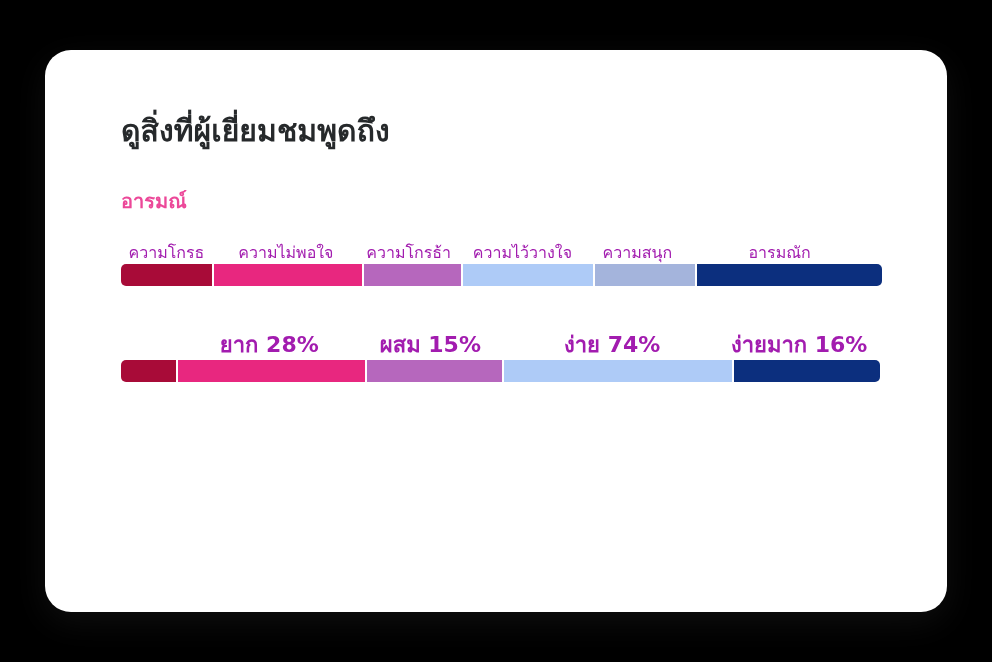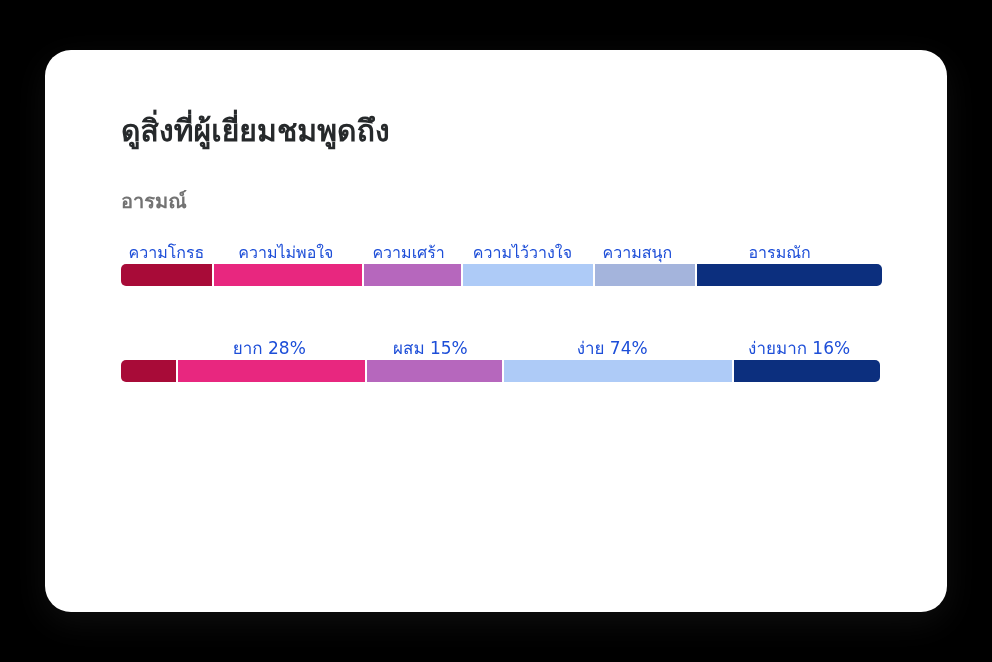--- a/index.html
+++ b/index.html
@@ -55,21 +55,21 @@
     white-space: nowrap;
   }
 
   .section {
     margin-top: 38px;
   }
 
   .section-title {
     font-size: 20px;
     font-weight: 700;
-    color: #737373;
+    color: #ec4899;
     line-height: 1.3;
     margin: 0 0 0 0;
     white-space: nowrap;
   }
 
   .chart-block {
     margin-top: 20px;
     width: 751px;
     position: relative;
   }
@@ -77,21 +77,21 @@
   .labels-row {
     position: relative;
     height: 30px;
     width: 100%;
   }
 
   .seg-label {
     position: absolute;
     bottom: 0;
     font-size: 16px;
-    color: #1d4ed8;
+    color: #a21caf;
     line-height: 1.3;
     white-space: nowrap;
     transform: translateX(-50%);
     text-align: center;
   }
 
   .bar {
     position: relative;
     width: 100%;
     height: 22px;
@@ -119,41 +119,42 @@
   .section-effort {
     margin-top: 42px;
   }
   .section-effort .chart-block {
     margin-top: 18px;
   }
   .section-effort .labels-row {
     height: 32px;
   }
   .section-effort .seg-label {
-    font-size: 17px;
+    font-size: 22px;
+    font-weight: bold;
   }
 </style>
 </head>
 <body>
 
 <div class="stage">
 
   <div class="card">
     <div class="card-inner">
 
       <h1 class="page-title">ดูสิ่งที่ผู้เยี่ยมชมพูดถึง</h1>
 
       <div class="section">
         <h2 class="section-title">อารมณ์</h2>
 
         <div class="chart-block">
           <div class="labels-row" id="emotion-labels">
               <div class="seg-label" style="left: 6.05%;">ความโกรธ</div>
               <div class="seg-label" style="left: 21.95%;">ความไม่พอใจ</div>
-              <div class="seg-label" style="left: 38.3%;">ความเศร้า</div>
+              <div class="seg-label" style="left: 38.3%;">ความโกรธ้า</div>
               <div class="seg-label" style="left: 53.45%;">ความไว้วางใจ</div>
               <div class="seg-label" style="left: 68.75%;">ความสนุก</div>
               <div class="seg-label" style="left: 87.7%;">อารมณัก</div>
             </div>
           <div class="bar" id="emotion-bar">
               <div class="bar-seg" style="width: 12.1%; background: rgb(168, 11, 56);"></div>
               <div class="bar-seg" style="width: 19.7%; background: rgb(232, 39, 127);"></div>
               <div class="bar-seg" style="width: 13%; background: rgb(182, 103, 189);"></div>
               <div class="bar-seg" style="width: 17.3%; background: rgb(174, 203, 247);"></div>
               <div class="bar-seg" style="width: 13.3%; background: rgb(164, 180, 220);"></div>

